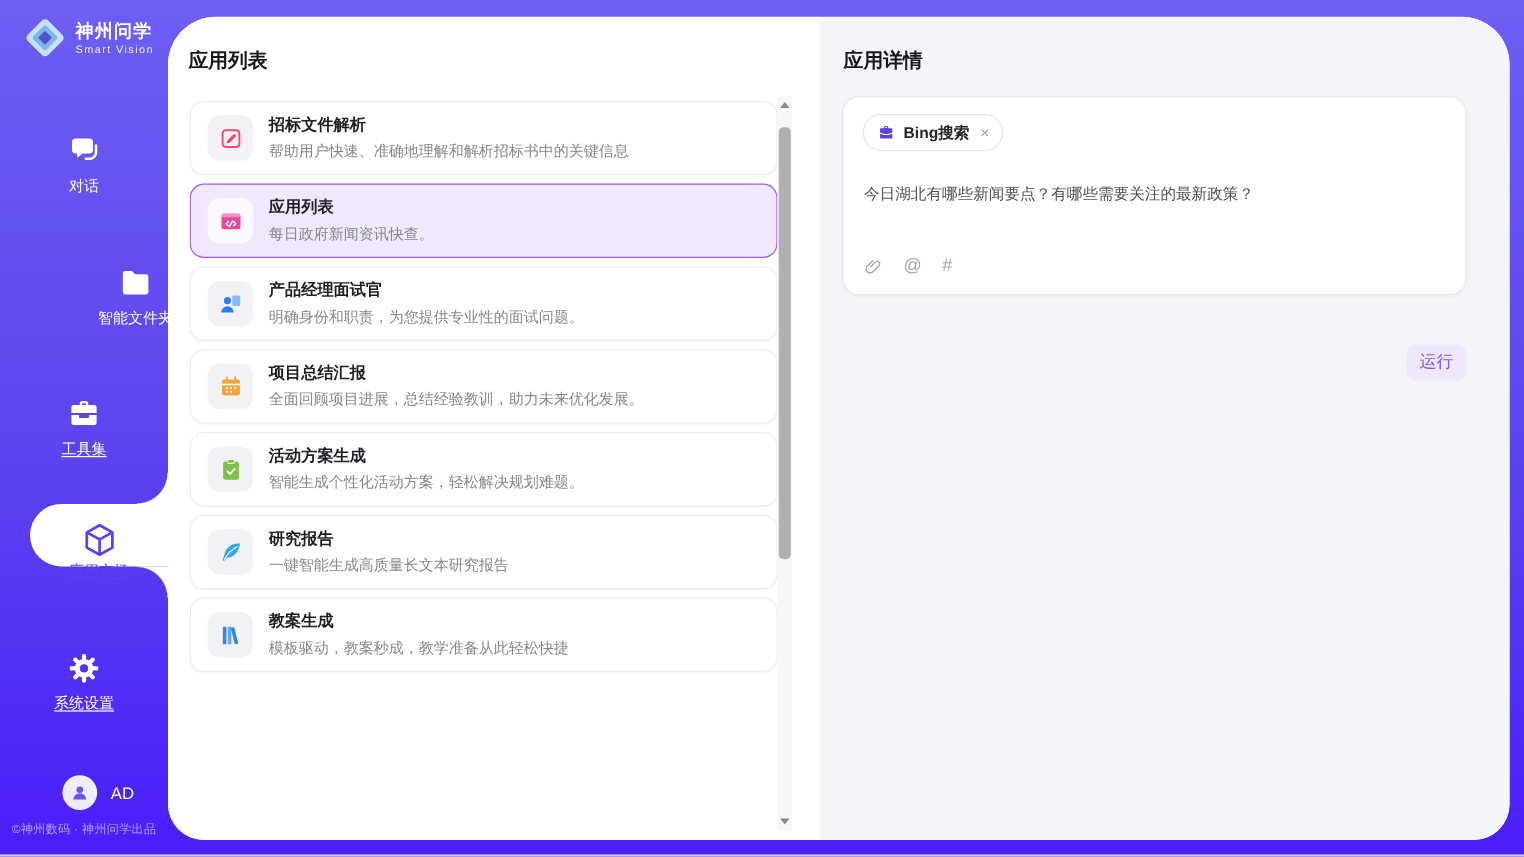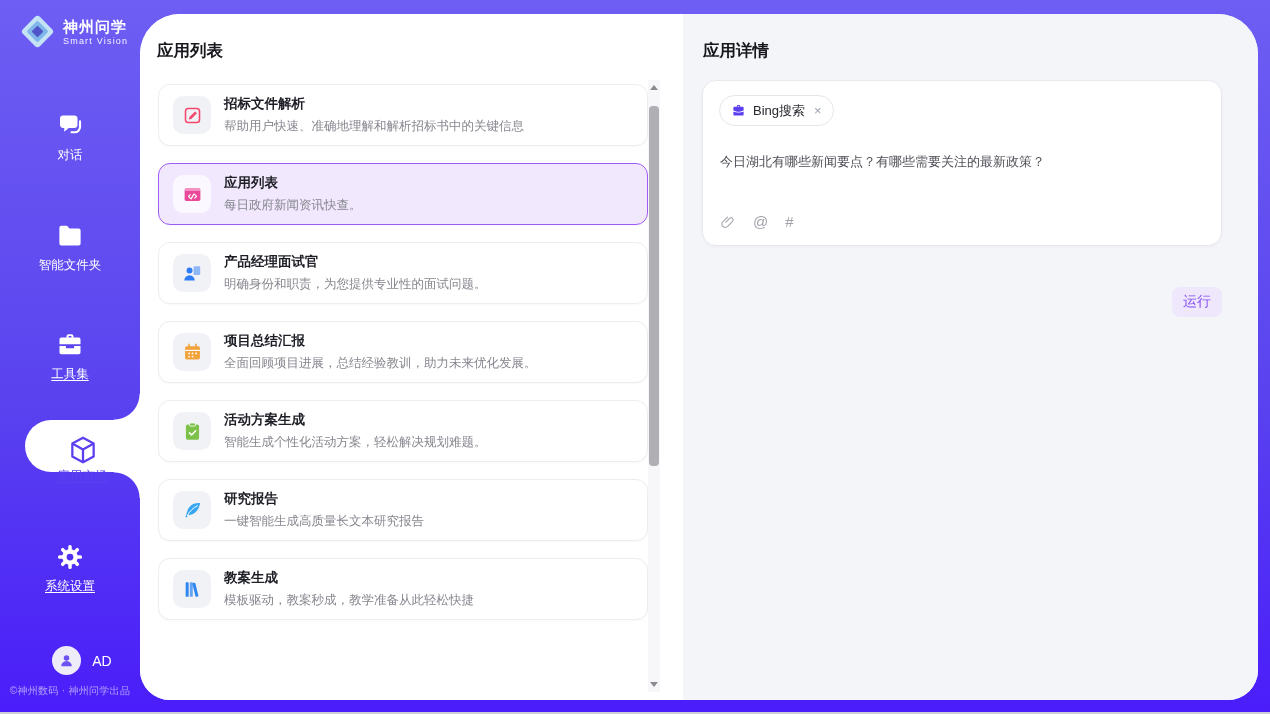--- a/index.html
+++ b/index.html
@@ -16,21 +16,21 @@
   .logo { position:absolute; left:19px; top:13px; display:flex; align-items:center; gap:7px; }
   .logo-mark svg { width:37px; height:37px; display:block; }
   .logo-name { font-size:15px; font-weight:bold; letter-spacing:1px; line-height:18px; }
   .logo-sub { font-size:9px; letter-spacing:1.2px; opacity:.92; }
   .nav-item { position:absolute; left:0; width:140px; text-align:center; font-size:12.5px; cursor:pointer; }
   .nav-item .nicon { display:block; margin:0 auto; width:30px; height:30px; }
   .nav-item .nicon svg { width:100%; height:100%; display:block; }
   .nav-item .nlabel { display:inline-block; margin-top:6px; }
   .nav-item .nlabel.u { text-decoration:underline; text-underline-offset:2px; }
   .nav-item.pos-0 { top:111px; }
-  .nav-item.pos-1 { top:221px; }
+  .nav-item.pos-1 { top:221px;margin-left:43px; }
   .nav-item.pos-2 { top:330px; }
   .nav-item.pos-4 { top:542px; }
   .nav-item.active { top:420px; left:25px; width:115px; height:52px; background:#fff;
     border-radius:36px 0 0 36px; color:var(--accent); padding-top:14px; }
   .nav-item.active .nicon { width:32px; height:32px; }
   .nav-item.active .nlabel { margin-top:2px; }
   .nav-item.active::before { content:""; position:absolute; right:0; top:-26px; width:26px; height:26px;
     background:radial-gradient(circle at top left, rgba(0,0,0,0) 25px, #fff 26px); }
   .nav-item.active::after { content:""; position:absolute; right:0; bottom:-26px; width:26px; height:26px;
     background:radial-gradient(circle at bottom left, rgba(0,0,0,0) 25px, #fff 26px); }
@@ -40,21 +40,21 @@
   .user-name { font-size:14px; }
   .side-footer { position:absolute; top:684px; left:0; width:140px; text-align:center; font-size:10px; color:rgba(255,255,255,.55); letter-spacing:.3px; }
 
   
   .content { position:absolute; left:140px; top:14px; right:12px; bottom:14px; background:#fff;
     border-radius:40px 40px 30px 30px; overflow:hidden; display:flex; }
   .list-panel { position:relative; width:543px; background:#fff; flex:none; }
   .panel-title { font-size:16.5px; font-weight:bold; color:#17171D; position:absolute; }
   .list-panel .panel-title { left:17px; top:26px; }
   .list-viewport { position:absolute; left:18px; top:70px; width:490px; height:598px; overflow:hidden; }
-  .card { display:flex; align-items:center; height:62px; margin-bottom:17px; background:#fff;
+  .card { display:flex; align-items:center; height:62px; margin-bottom:7px; background:#fff;
     border:1px solid #EDEDF1; border-radius:12px; padding:0 14px; cursor:pointer;
     box-shadow:0 1px 2px rgba(30,30,70,.03); }
   .card.selected { background:var(--sel-bg); border-color:var(--sel-border); }
   .app-icon { width:38px; height:38px; flex:none; border-radius:10px; background:#F1F2F6;
     display:flex; align-items:center; justify-content:center; margin-right:13px; }
   .card.selected .app-icon { background:rgba(255,255,255,.72); }
   .app-icon svg { width:21px; height:21px; }
   .card-title { font-size:13.5px; font-weight:bold; color:#1E1F26; }
   .card-desc { font-size:12.5px; color:#86868F; margin-top:5px; }
 
@@ -66,21 +66,21 @@
   .sb-thumb { position:absolute; left:1px; top:26px; width:10px; height:360px; background:#AFAFB4; border-radius:4px; cursor:pointer; }
 
   
   .detail-panel { position:relative; flex:1; background:#F4F5F8; }
   .detail-panel .panel-title { left:20px; top:26px; }
   .composer { position:absolute; left:19px; top:66px; width:520px; height:166px; background:#fff;
     border:1px solid #E8E8EE; border-radius:14px; box-shadow:0 1px 3px rgba(40,40,90,.04); cursor:text; }
   .chip { position:absolute; left:16px; top:14px; height:31px; display:inline-flex; align-items:center; gap:7px;
     border:1px solid #E5E5EA; border-radius:16px; padding:0 11px; background:#fff; cursor:pointer; }
   .chip-icon svg { width:15px; height:15px; display:block; color:var(--accent); }
-  .chip-label { font-size:13px; color:#26262E; }
+  .chip-label { font-size:13px; color:#26262E;font-weight:bold; }
   .chip-close { font-size:13px; color:#9CA3AF; margin-left:2px; cursor:pointer; }
   .query { position:absolute; left:17px; top:71px; right:16px; font-size:13px; color:#4E4F57; line-height:19px; }
   .composer-tools { position:absolute; left:17px; bottom:15px; display:flex; align-items:center; gap:17px; color:#A2A2AB; }
   .ctool { cursor:pointer; }
   .ctool svg { width:16px; height:16px; display:block; }
   .tglyph { font-size:15px; line-height:16px; }
   .run-btn { position:absolute; right:36px; top:273px; width:50px; height:30px; border:none;
     background:var(--run-bg); color:var(--run-text); font-size:14px; border-radius:8px; cursor:pointer;
     font-family:Liberation Mono, monospace; }
 </style>

